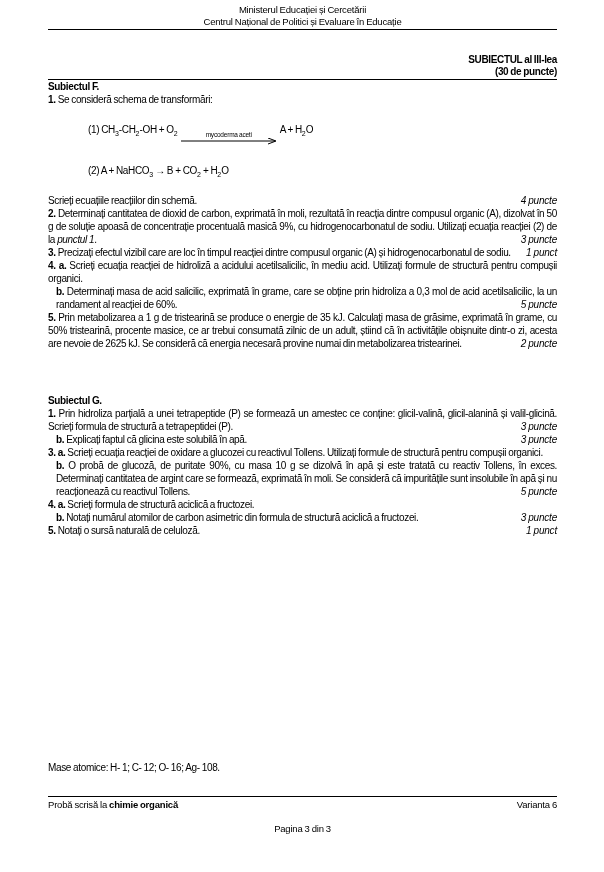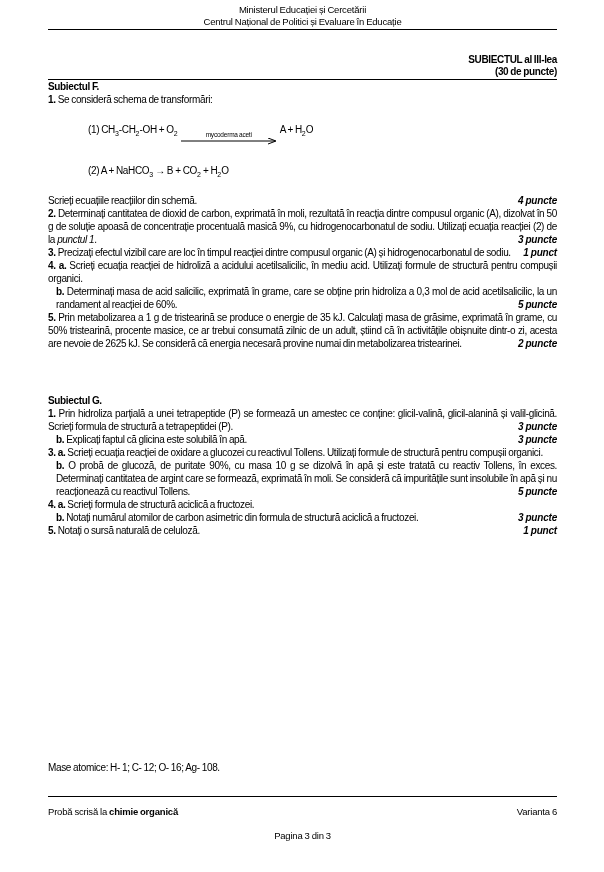--- a/index.html
+++ b/index.html
@@ -28,27 +28,27 @@
   .scheme-row.second{margin-top:19px;}
   sub{font-size:7px;letter-spacing:0;}
   .rxn-arrow{display:inline-block;vertical-align:-4px;margin:0 3px;text-align:center;}
   .rxn-arrow-label{display:block;font-size:6.5px;line-height:7px;letter-spacing:-0.2px;}
   .rxn-arrow svg{display:block;}
   .items{}
   .item{position:relative;text-align:justify;}
   .item.indent{padding-left:8px;}
   .item-points{
     position:absolute;right:0;bottom:0;
-    font-weight:bold;font-style:italic;letter-spacing:-0.2px;
+    font-weight:normal;font-style:italic;letter-spacing:-0.2px;
     background:#fff;padding-left:6px;
   }
   .spacer{height:224px;}
   .masses{}
   .footer-rule{border-top:1px solid #000;margin-top:22px;}
-  .footer-row{display:flex;justify-content:space-between;font-size:9.5px;line-height:12px;margin-top:9px;letter-spacing:-0.2px;}
+  .footer-row{display:flex;justify-content:space-between;font-size:9.5px;line-height:12px;margin-top:2px;letter-spacing:-0.2px;}
   .footer-center{text-align:center;font-size:9.5px;line-height:12px;margin-top:12px;letter-spacing:-0.2px;}
 </style>
 </head>
 <body>
 
 <div class="page">
 
   <div class="doc-header">
     <div>Ministerul Educației și Cercetării</div>
     <div>Centrul Național de Politici și Evaluare în Educație</div>

